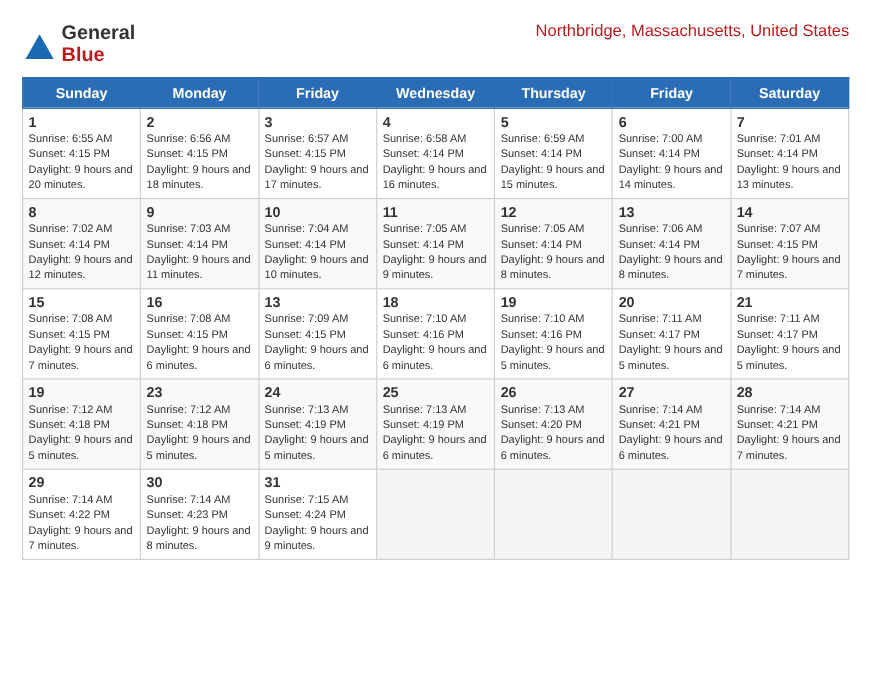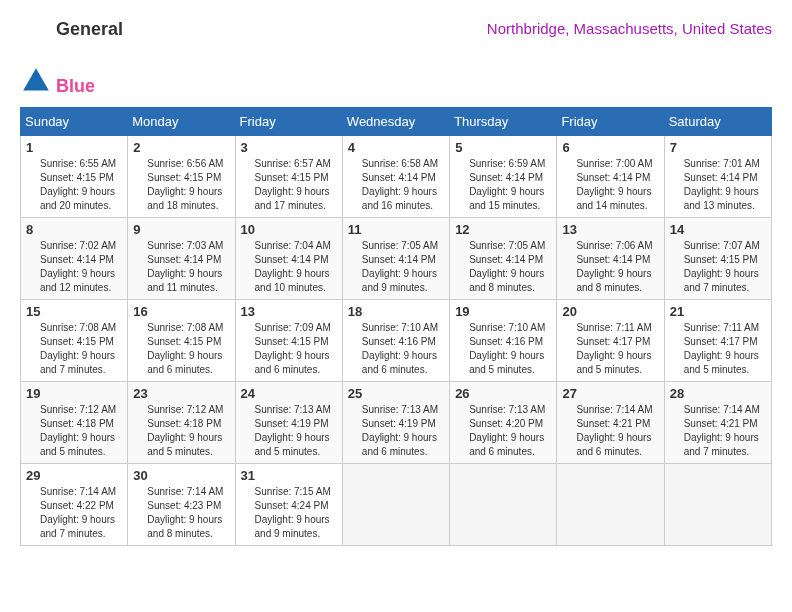--- a/index.html
+++ b/index.html
@@ -21,51 +21,50 @@
       align-items: flex-end;
       gap: 4px;
     }
     .logo-text {
       font-size: 18px;
       font-weight: bold;
       color: #333;
       line-height: 1.1;
     }
     .logo-blue {
-      color: #ec4899;
-      margin-top: 37px;
+      color: #b91c1c;
     }
     .logo-icon {
       width: 32px;
       height: 32px;
     }
     .title-block {
       text-align: right;
     }
     .month-year {
       font-size: 32px;
       font-weight: bold;
       color: #333;
     }
     .location {
       font-size: 15px;
-      color: #a21caf;
+      color: #b91c1c;
     }
     table {
       width: 100%;
       border-collapse: collapse;
       table-layout: fixed;
     }
     th {
       background-color: #2a6db5;
       color: #fff;
       font-size: 13px;
-      font-weight: normal;
+      font-weight: bold;
       padding: 6px 4px;
-      text-align: left;
+      text-align: center;
       border: 1px solid #2a6db5;
     }
     td {
       border: 1px solid #ccc;
       vertical-align: top;
       padding: 4px 5px;
       font-size: 10.5px;
       color: #333;
       height: 80px;
       background: #fff;
@@ -76,21 +75,20 @@
     .day-num {
       font-size: 13px;
       font-weight: bold;
       display: block;
       margin-bottom: 2px;
     }
     .day-info {
       font-size: 10px;
       line-height: 1.4;
       color: #333;
-      margin-left: 14px;
     }
     tr:nth-child(even) td:not(.empty) {
       background: #f9f9f9;
     }
   </style>
 </head>
 <body>
 
 <div class="header">
   <div class="logo">

